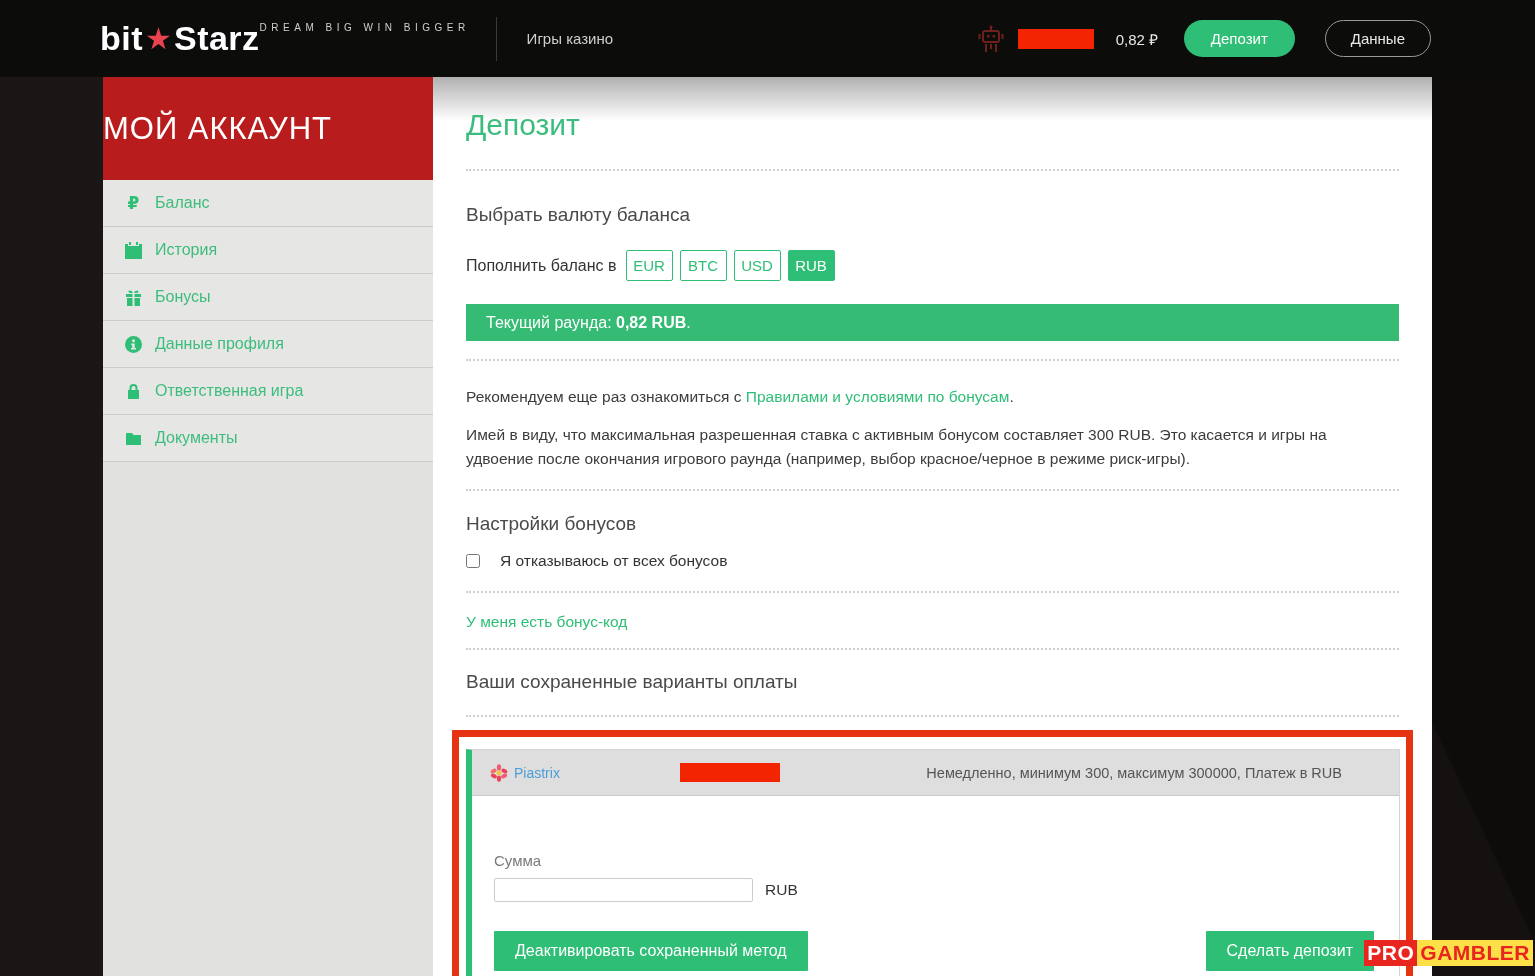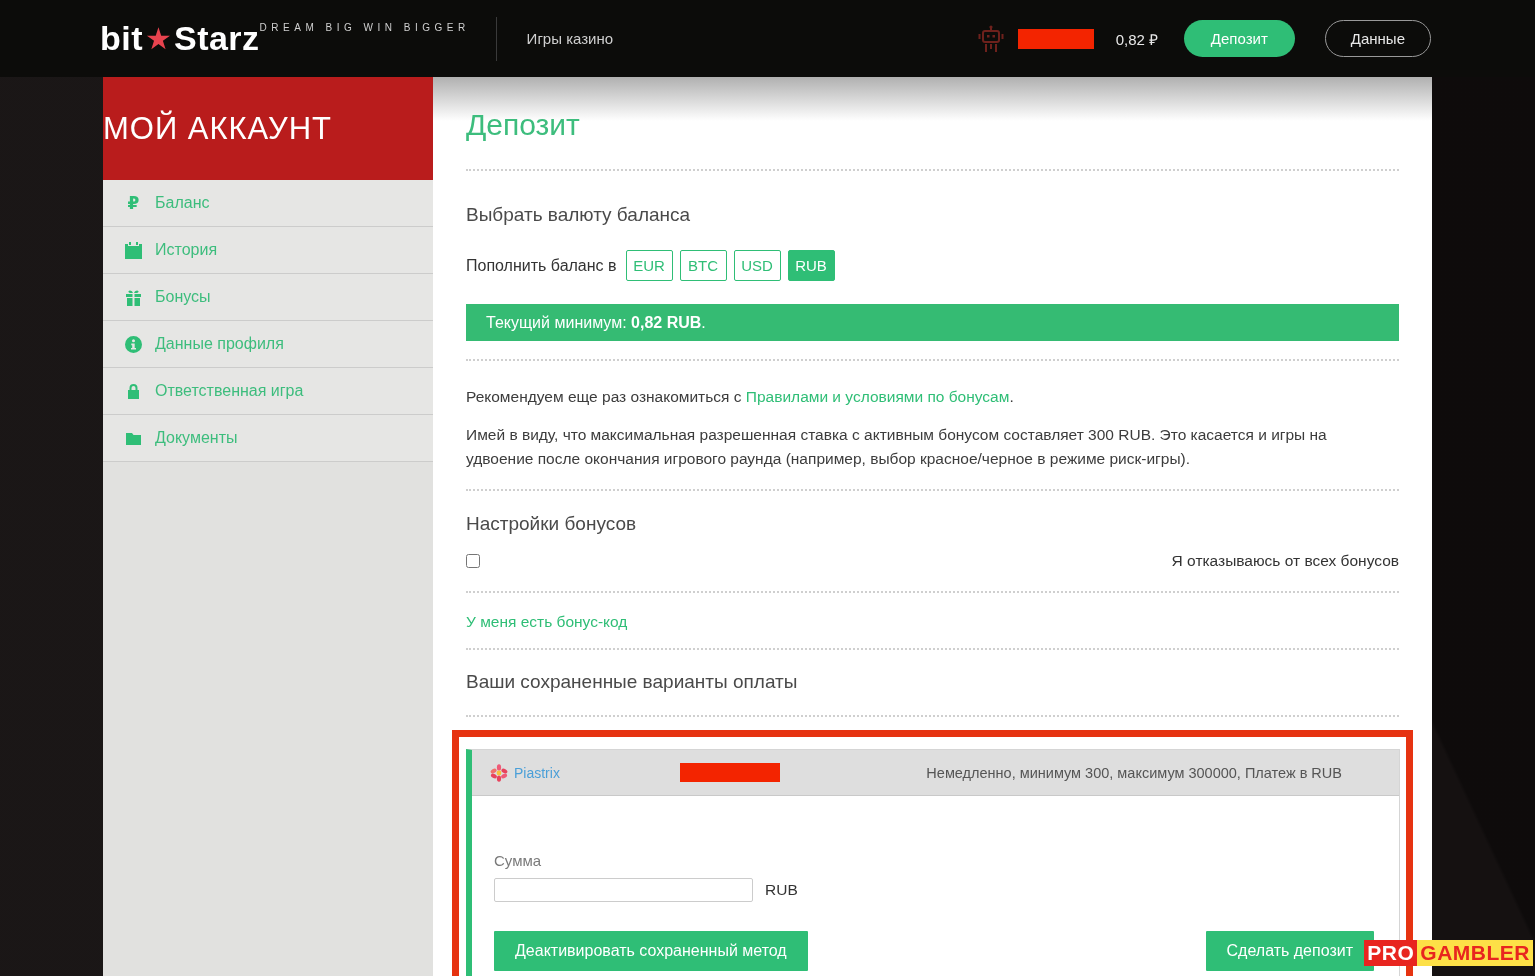--- a/index.html
+++ b/index.html
@@ -75,21 +75,21 @@
     margin-top:23px; background:#35bb73; color:#fff; font-size:16px;
     padding:10px 0 10px 20px; height:37px;
   }
   .d2{ margin-top:18px; }
   .para{ color:#3c3c3c; font-size:15.5px; line-height:24px; }
   .p1{ margin-top:24px; }
   .p2{ margin-top:14px; max-width:915px; }
   .green-link{ color:#2fbe76; text-decoration:none; cursor:pointer; }
   .d3{ margin-top:18px; }
   .bonus-heading{ margin-top:22px; }
-  .checkbox-row{ display:flex; align-items:center; gap:9px; margin-top:17px;justify-content:space-between; }
+  .checkbox-row{ display:flex; align-items:center; gap:20px; margin-top:17px; }
   .checkbox-row input{ width:14px; height:14px; }
   .checkbox-row label{ color:#333; font-size:15.5px; }
   .d4{ margin-top:21px; }
   .bonus-code{ display:inline-block; margin-top:20px; font-size:15.5px; }
   .d5{ margin-top:17px; }
   .saved-heading{ margin-top:21px; }
   .d6{ margin-top:22px; }
 
   
   .annotation{
@@ -225,21 +225,21 @@
 
     <div class="topup-row">
       <span class="topup-label">Пополнить баланс в</span>
       <button class="cur-btn">EUR</button>
       <button class="cur-btn">BTC</button>
       <button class="cur-btn">USD</button>
       <button class="cur-btn selected">RUB</button>
     </div>
 
     <div class="balance-banner">
-      <span>Текущий минимум: </span><b>0,82 RUB</b><span>.</span>
+      <span>Текущий раунда: </span><b>0,82 RUB</b><span>.</span>
     </div>
 
     <div class="dotted d2"></div>
 
     <p class="para p1">
       <span>Рекомендуем еще раз ознакомиться с </span><a class="green-link">Правилами и условиями по бонусам</a><span>.</span>
     </p>
     <p class="para p2">Имей в виду, что максимальная разрешенная ставка с активным бонусом составляет 300 RUB. Это касается и игры на удвоение после окончания игрового раунда (например, выбор красное/черное в режиме риск-игры).</p>
 
     <div class="dotted d3"></div>

